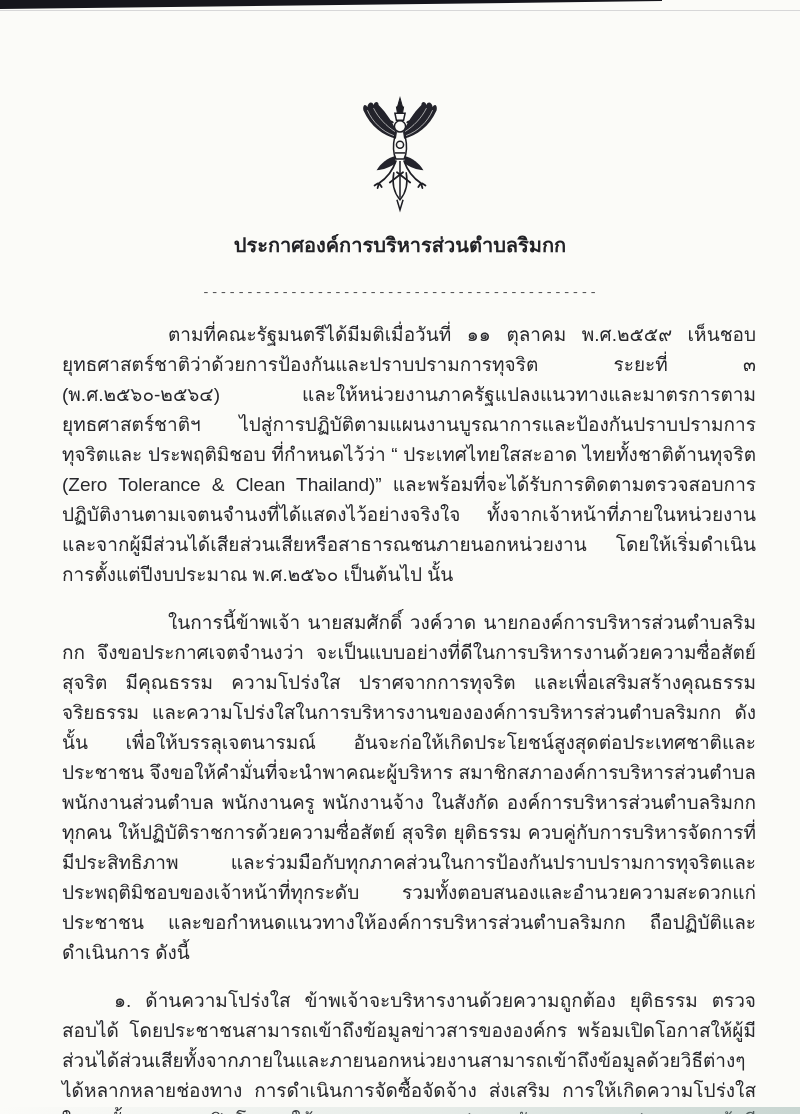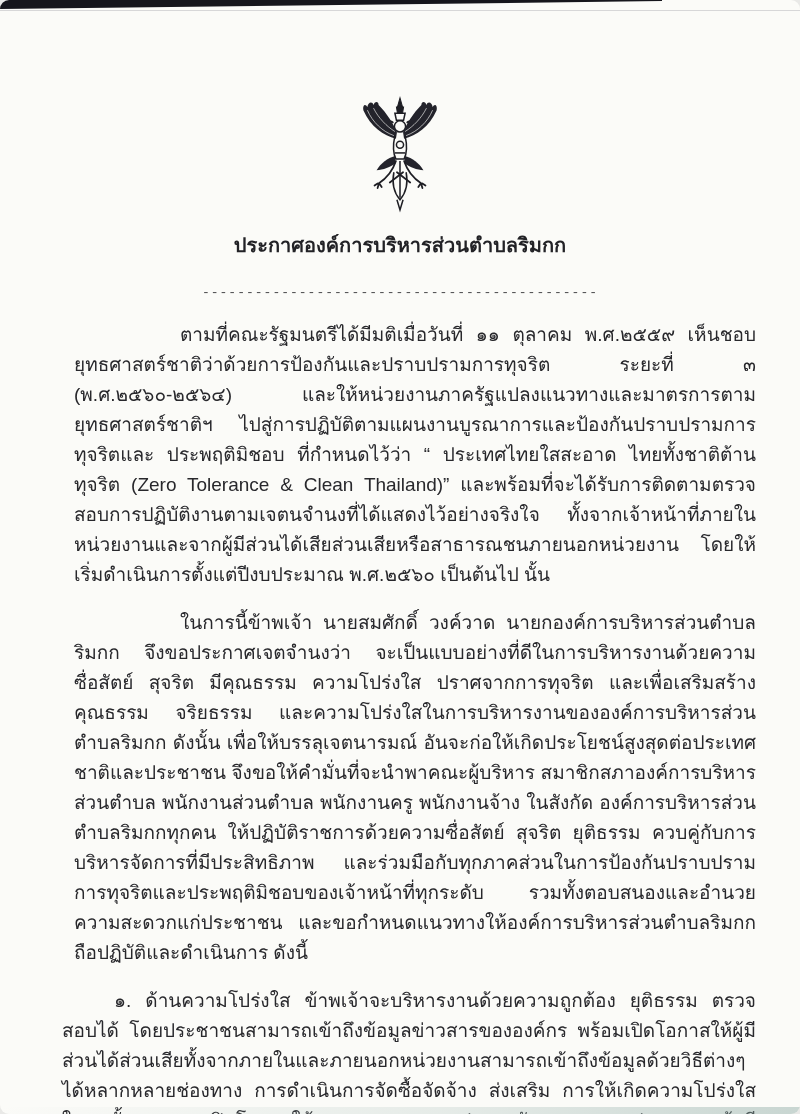--- a/index.html
+++ b/index.html
@@ -7,21 +7,20 @@
     width: 800px; height: 1114px;
     background: #e9e9e7;
     font-family: "Liberation Sans", sans-serif;
   }
   .page {
     position: relative;
     width: 800px; height: 1114px;
     background: #fbfbf8;
     overflow: hidden;
     color: #26262a;
-    border-radius: 9px;
   }
   
   .scan-edge-top {
     position: absolute; top: 0; left: 0;
     width: 662px; height: 9px;
     background: #16161c;
     clip-path: polygon(0 0, 100% 0, 100% 12%, 0 100%);
   }
   .scan-hairline {
     position: absolute; top: 10px; left: 0;
@@ -56,21 +55,21 @@
     font-size: 13px; letter-spacing: 1px; color: #4a4a4c;
     font-family: "Liberation Mono", monospace;
   }
   .doc-body {
     position: absolute; top: 320px; left: 62px;
     width: 694px;
     font-size: 19px; line-height: 30px;
     text-align: justify;
     color: #28282c;
   }
-  .para { text-indent: 106px; margin: 0 0 18px 12px; }
+  .para { text-indent: 106px; margin: 0 0 18px 0; }
   .item { text-indent: 52px;  margin: 0 0 18px 0; }
 </style>
 </head>
 <body>
 
 <div class="page">
 
   <div class="scan-edge-top"></div>
   <div class="scan-hairline"></div>
 

